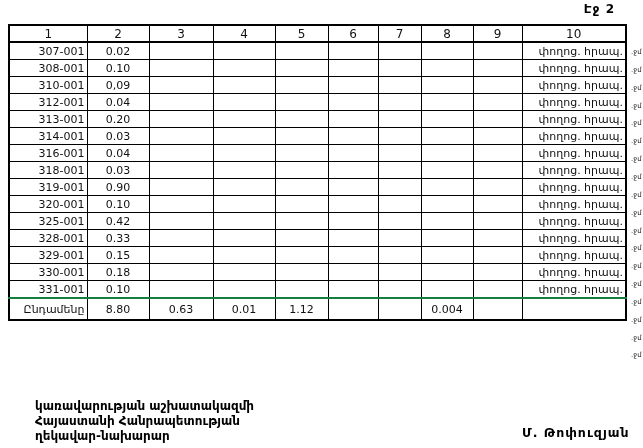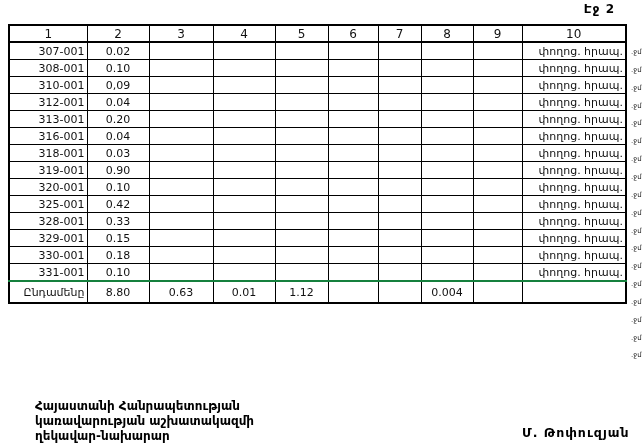--- a/index.html
+++ b/index.html
@@ -155,20 +155,32 @@
         <td class="num"></td>
         <td class="num"></td>
         <td class="num"></td>
         <td class="num"></td>
         <td class="num"></td>
         <td class="num"></td>
         <td class="num"></td>
         <td class="street">փողոց. հրապ.</td>
       </tr>
       <tr>
+        <td class="code">314-001</td>
+        <td class="num">0.03</td>
+        <td class="num"></td>
+        <td class="num"></td>
+        <td class="num"></td>
+        <td class="num"></td>
+        <td class="num"></td>
+        <td class="num"></td>
+        <td class="num"></td>
+        <td class="street">փողոց. հրապ.</td>
+      </tr>
+      <tr>
         <td class="code">316-001</td>
         <td class="num">0.04</td>
         <td class="num"></td>
         <td class="num"></td>
         <td class="num"></td>
         <td class="num"></td>
         <td class="num"></td>
         <td class="num"></td>
         <td class="num"></td>
         <td class="street">փողոց. հրապ.</td>
@@ -299,18 +311,18 @@
     <div class="margin-note" style="top: 244.35px;">.ջմ</div>
     <div class="margin-note" style="top: 262.2px;">.ջմ</div>
     <div class="margin-note" style="top: 280.05px;">.ջմ</div>
     <div class="margin-note" style="top: 297.9px;">.ջմ</div>
     <div class="margin-note" style="top: 315.75px;">.ջմ</div>
     <div class="margin-note" style="top: 333.6px;">.ջմ</div>
     <div class="margin-note" style="top: 351.45px;">.ջմ</div>
   </div>
 
 <div class="footer">
+  <div>կառավարության աշխատակազմի</div>
   <div>Հայաստանի Հանրապետության</div>
-  <div>կառավարության աշխատակազմի</div>
   <div>ղեկավար-նախարար</div>
 </div>
 
 <div class="signature">Մ. Թոփուզյան</div>
 
 </body></html>

